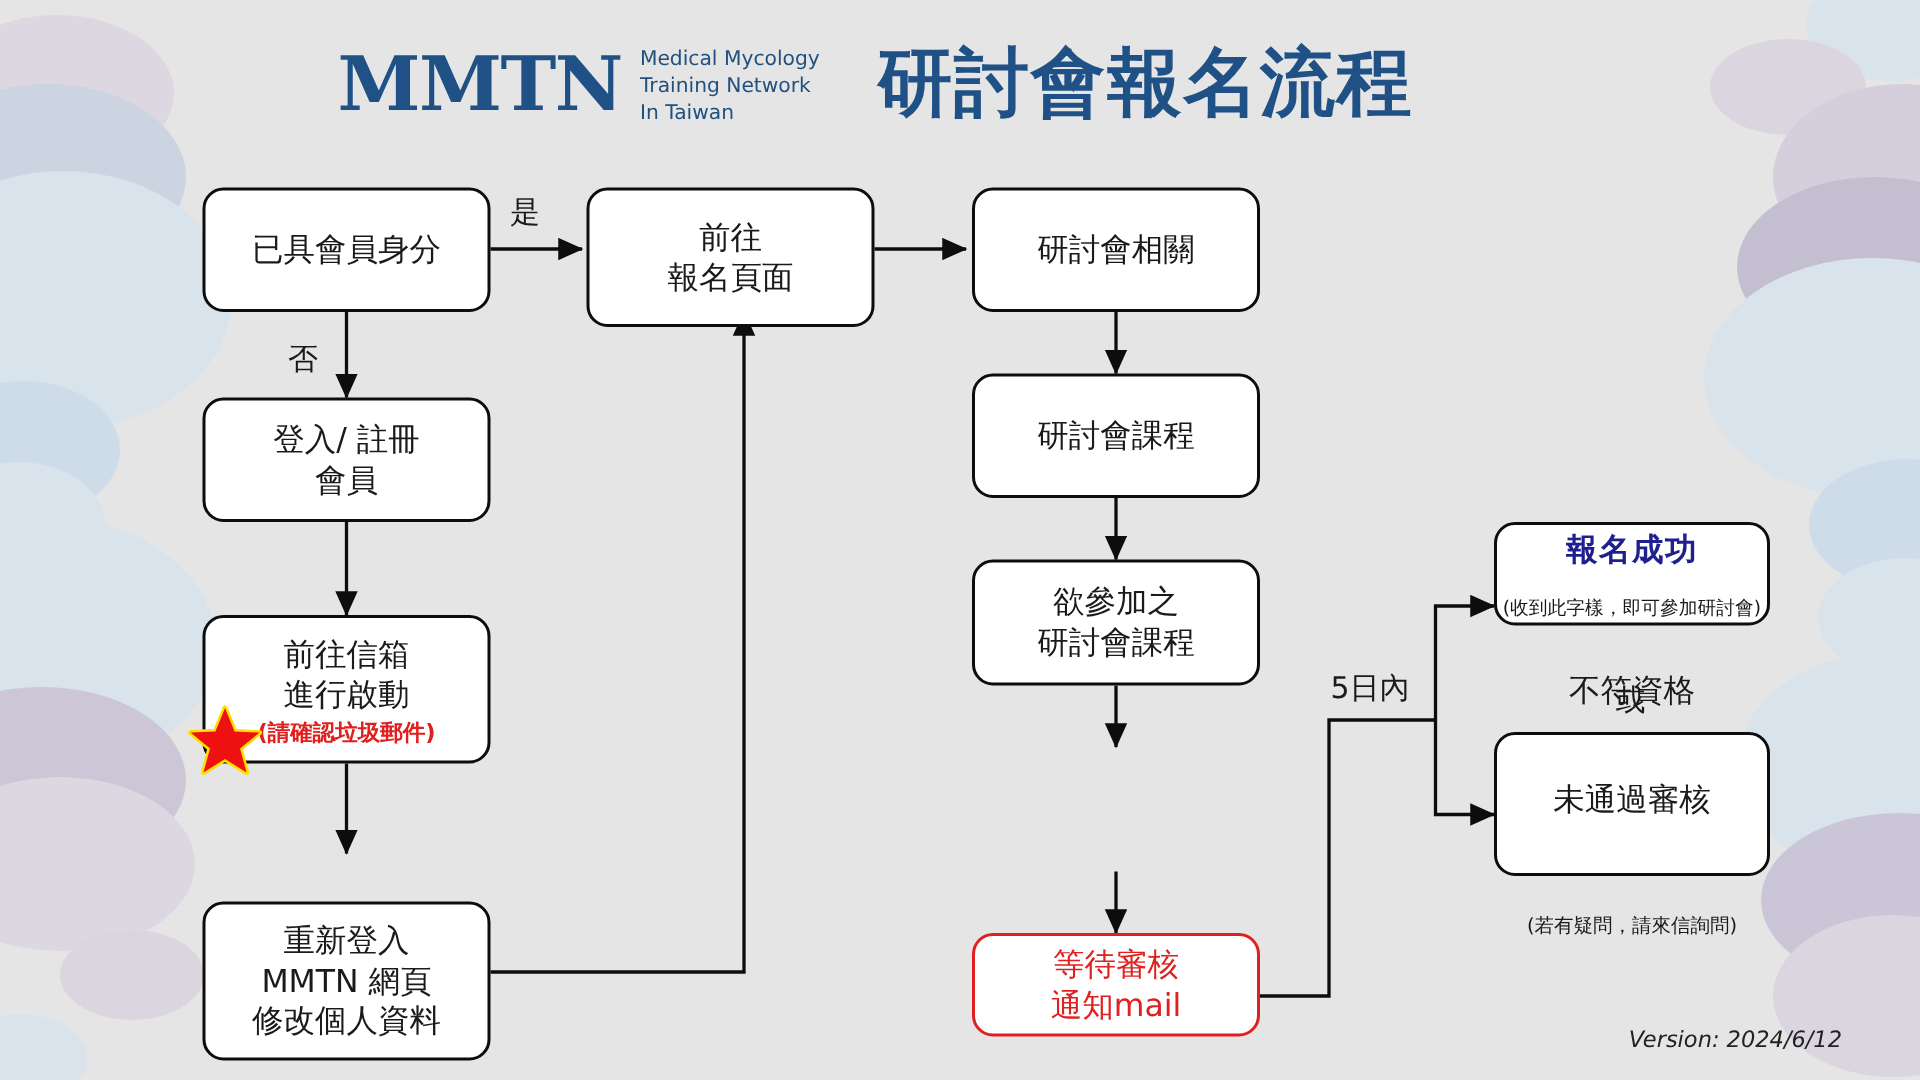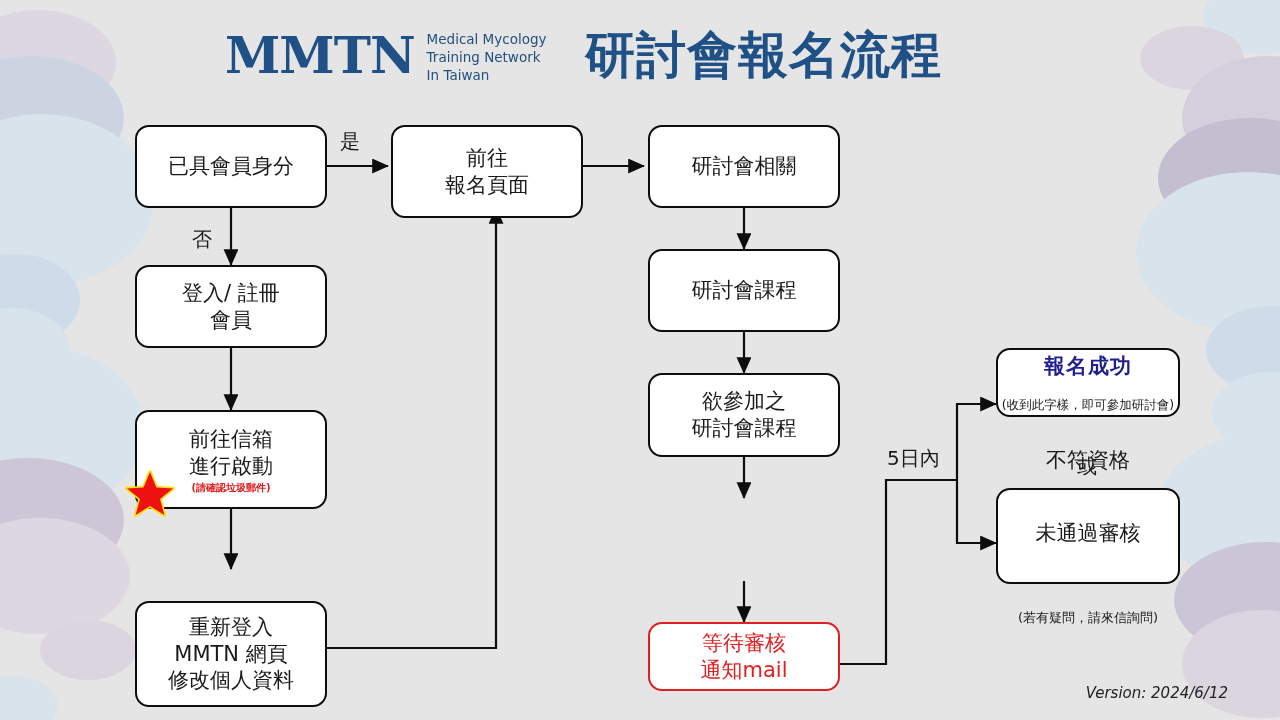--- a/index.html
+++ b/index.html
@@ -102,21 +102,21 @@
     color: #1f1f8f;
     font-weight: 700;
     font-size: 21px;
     letter-spacing: 1px;
   }
   .node .warn-note { font-size: 13px; }
 
   .red-note {
     color: #e02020;
     font-weight: 700;
-    font-size: 10px;
+    font-size: 15px;
     line-height: 1.1;
     margin-top: 3px;
   }
 
   
   .edge-label {
     position: absolute;
     font-size: 20px;
     color: #1a1a1a;
     white-space: nowrap;

